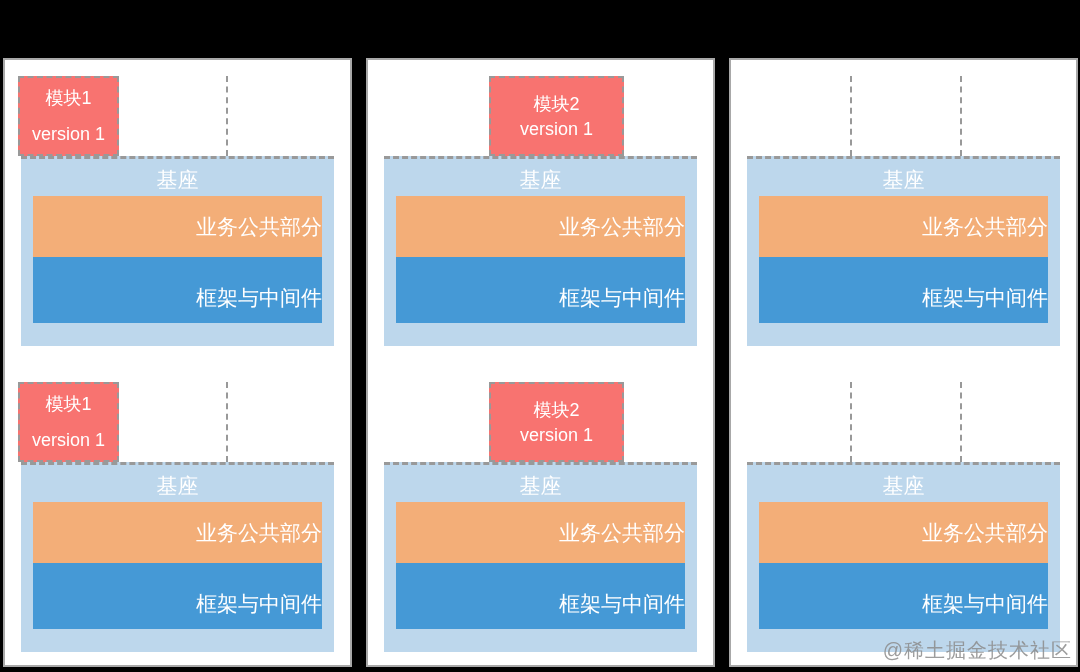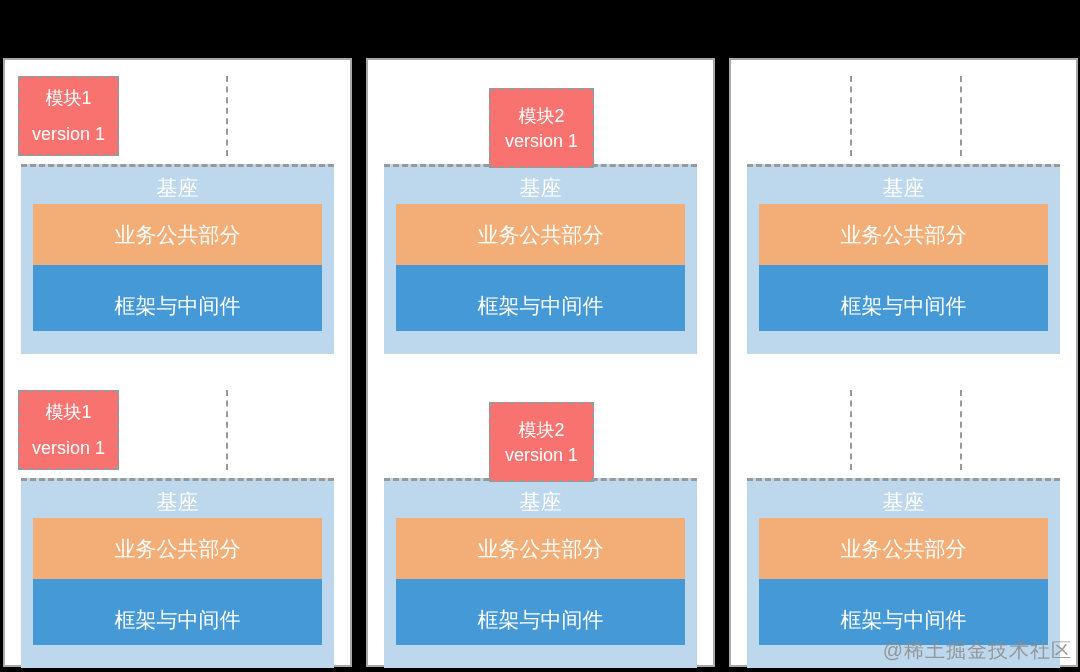--- a/index.html
+++ b/index.html
@@ -35,39 +35,39 @@
   .row-2 .slot-area{margin-top:36px;}
   .module-box{
     position:absolute;top:0;height:100%;box-sizing:border-box;
     background:var(--module-red);
     border:2px dashed var(--dash-gray);
     color:var(--text-white);
     display:flex;flex-direction:column;justify-content:center;align-items:center;
     gap:7px;font-size:18px;line-height:1;text-align:center;
   }
   .pos-left{left:13px;width:101px;gap:18px;}
-  .pos-center{left:121px;width:105px;margin-top:12px;}
+  .pos-center{left:121px;width:135px;}
   .slot-line{
     position:absolute;top:0;bottom:0;width:0;
     border-left:2px dashed var(--dash-gray);
   }
   .line-x221{left:221px;}
   .line-x119{left:119px;}
   .line-x229{left:229px;}
   .base{
-    height:190px;margin:8px 16px;box-sizing:border-box;
+    height:190px;margin:0 16px;box-sizing:border-box;
     background:var(--base-blue);
     border-top:3px dashed var(--dash-gray);
   }
   .base-label{
     color:var(--text-white);font-size:21px;text-align:center;
     height:37px;line-height:42px;
   }
   .bar{
-    margin:0 12px;color:var(--text-white);text-align:center;font-size:21px;
+    margin:0 12px;color:var(--text-white);text-align:right;font-size:21px;
   }
   .bar-business{height:61px;line-height:61px;background:var(--biz-orange);}
   .bar-framework{height:66px;line-height:81px;background:var(--fw-blue);}
   .watermark{
     position:absolute;right:8px;bottom:8px;
     color:var(--watermark-gray);opacity:.85;
     font-size:20px;letter-spacing:1px;white-space:nowrap;text-align:center;
   }
 </style>
 </head>

